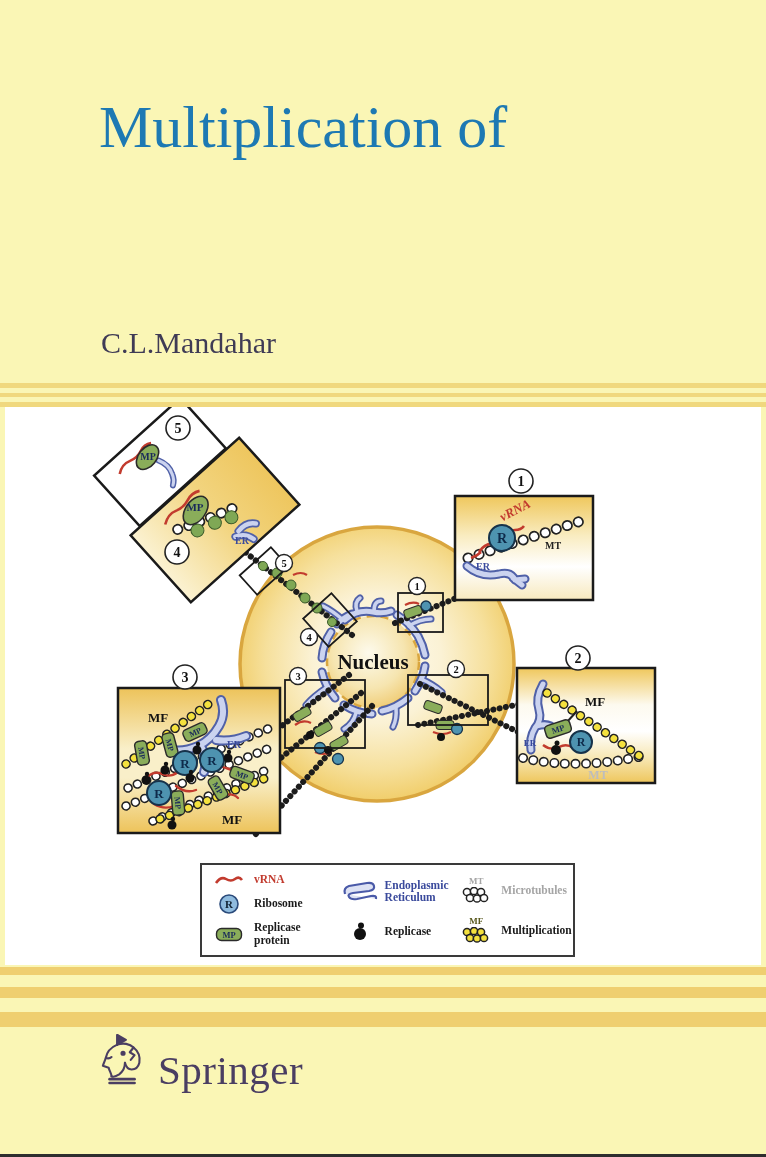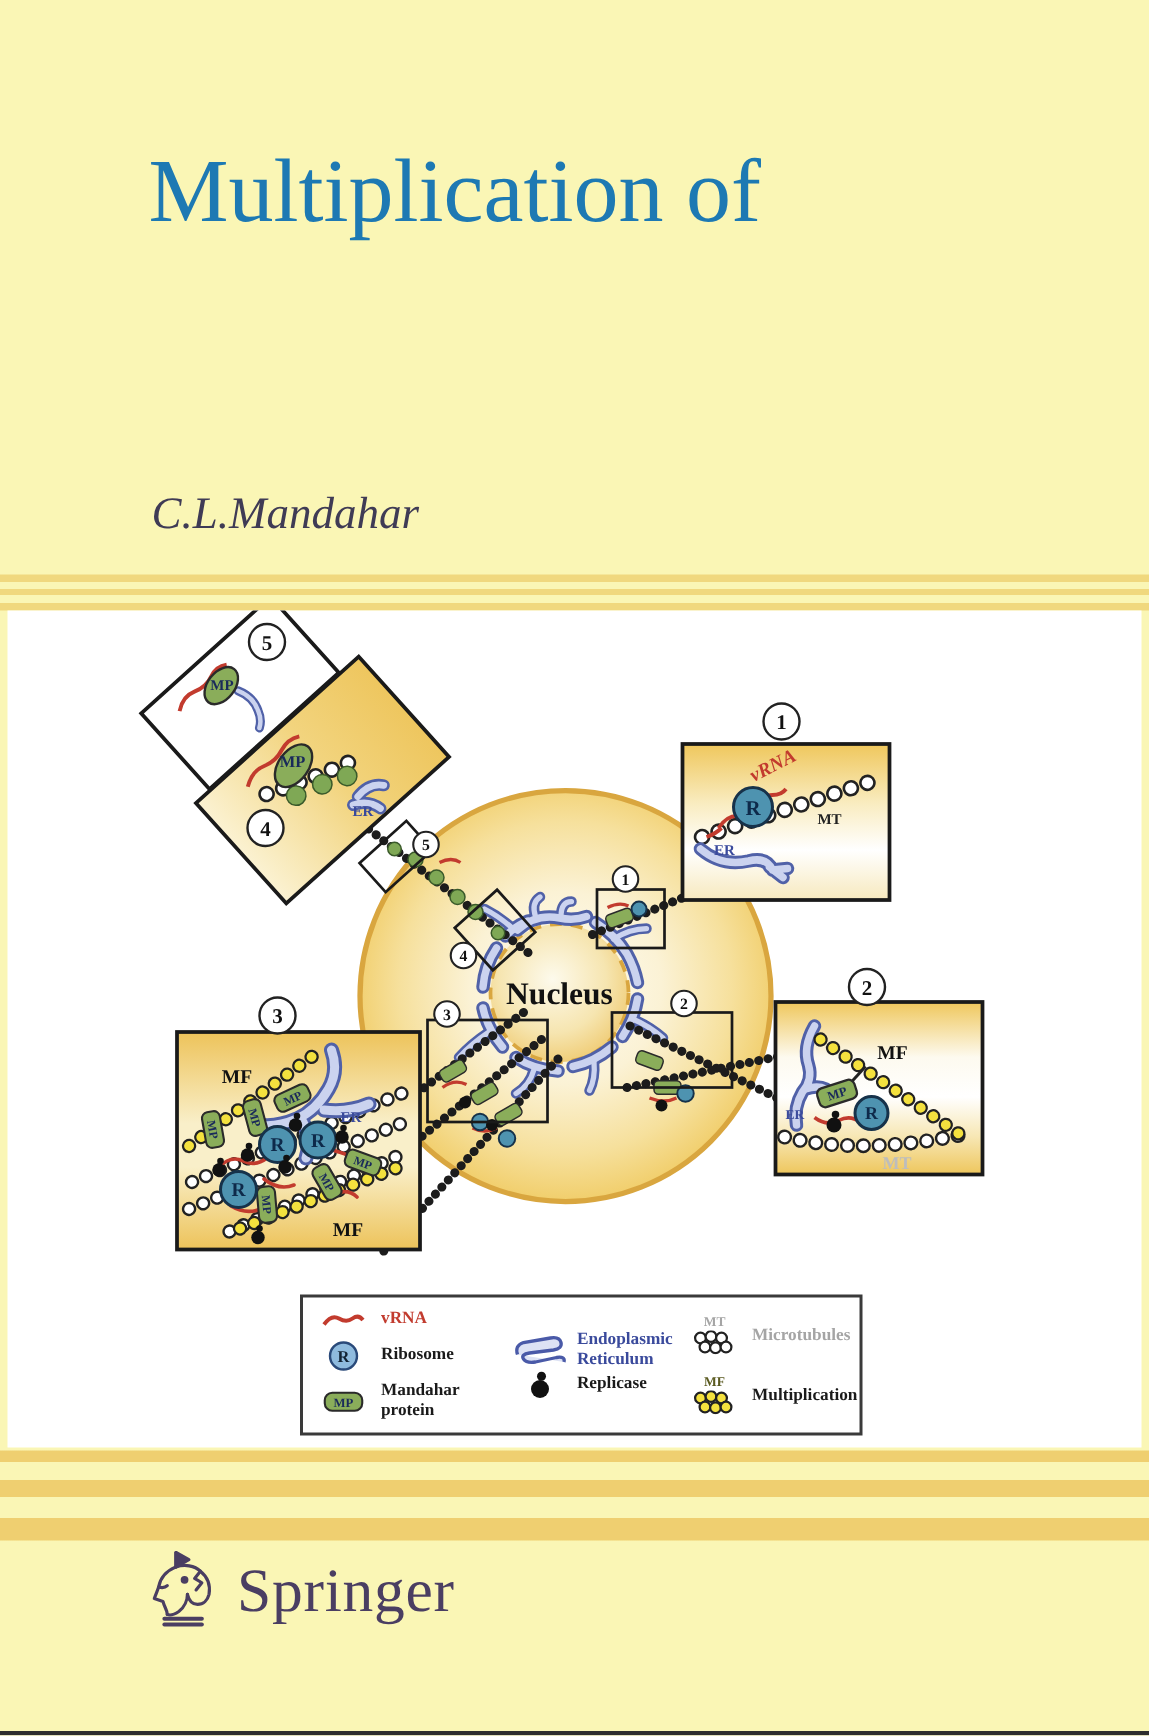--- a/index.html
+++ b/index.html
@@ -1,38 +1,38 @@
 <!DOCTYPE html>
 <html><head>
 <meta charset="utf-8">
 <style>
   html,body{margin:0;padding:0;}
   .cover{position:relative;width:766px;height:1157px;background:#FAF6B5;overflow:hidden;
          font-family:"Liberation Serif",serif;}
   .title{position:absolute;left:99px;top:84px;width:620px;font-size:60px;line-height:86px;
          color:#1D79B3;font-weight:normal;letter-spacing:0px;}
-  .author{position:absolute;left:101px;top:326px;font-size:30px;color:#3F3B55;font-style:italic;}
+  .author{position:absolute;left:101px;top:326px;font-size:30px;color:#3F3B55;}
   .band{position:absolute;left:0;width:766px;}
   .band-top{top:383px;height:24px;
     background:linear-gradient(180deg,#F0D87E 0 5px,#FAF6B5 5px 10px,#F0D87E 10px 14px,#FAF6B5 14px 19px,#F0D87E 19px 24px);}
   .band-bottom{top:967px;height:60px;
     background:linear-gradient(180deg,#EFCF70 0 8px,#FAF6B5 8px 20px,#EFCF70 20px 31px,#FAF6B5 31px 45px,#EFCF70 45px 60px);}
   .panel{position:absolute;left:5px;top:407px;width:756px;height:558px;background:#ffffff;}
   .legend{position:absolute;left:195px;top:456px;width:375px;height:94px;background:#fff;
           border:2.5px solid #3a3a3a;box-sizing:border-box;display:flex;
           font-size:11.5px;font-weight:bold;color:#1a1a1a;}
   .lcol{display:flex;flex-direction:column;justify-content:space-around;padding:5px 0 5px 2px;}
-  .lcol1{width:130px;} .lcol2{width:116px;justify-content:center;} .lcol3{width:123px;}
+  .lcol1{width:130px;} .lcol2{width:116px;} .lcol3{width:123px;}
   .lrow{display:flex;align-items:center;}
   .licon{width:50px;display:flex;flex-direction:column;align-items:center;justify-content:center;flex:0 0 50px;}
   .llab{flex:1;line-height:1.1;}
   .red{color:#C23B2E;} .blue{color:#3A4A9C;} .gray{color:#A5A5A5;}
   .abbr{font-size:9px;line-height:1;margin-bottom:1px;}
   .springer{position:absolute;left:100px;top:1032px;display:flex;align-items:flex-start;}
-  .springer-word{font-size:41px;color:#4A3E62;margin-left:10px;margin-top:4px;letter-spacing:0.5px;}
+  .springer-word{font-size:41px;color:#4A3E62;margin-left:10px;margin-top:14px;letter-spacing:0.5px;}
   .bottom-rule{position:absolute;left:0;top:1154px;width:766px;height:3px;background:#2e2e2e;}
   svg text{font-family:"Liberation Serif",serif;}
 </style>
 </head>
 <body>
 
 <div class="cover">
 
   <div class="title">
     <div>Multiplication of</div>
@@ -371,21 +371,21 @@
           </span>
           <span class="llab">Ribosome</span>
         </div>
         <div class="lrow">
           <span class="licon">
             <svg width="28" height="15" viewBox="0 0 28 15">
                 <rect x="1.5" y="1.5" width="25" height="12" rx="5" fill="#8AAD5A" stroke="#2a2a2a" stroke-width="1.4"></rect>
                 <text x="14" y="11" text-anchor="middle" font-size="8.5" font-weight="bold" fill="#1a2a5a" font-family="Liberation Serif,serif">MP</text>
               </svg>
           </span>
-          <span class="llab" style="max-width:70px">Mandahar protein</span>
+          <span class="llab" style="max-width:70px">Replicase protein</span>
         </div>
       </div>
       <div class="lcol lcol2">
         <div class="lrow">
           <span class="licon">
             <svg width="38" height="22" viewBox="0 0 38 22">
                 <path d="M4,14 Q2,8 8,6 L26,3 Q32,2 33,6 Q34,10 28,11 L12,13 Q6,14 8,17 Q10,20 16,19 L30,16 Q36,15 35,19" stroke="#4A5AA8" stroke-width="2.2" fill="#DDE2F4"></path>
               </svg>
           </span>
           <span class="llab blue" style="max-width:70px">Endoplasmic Reticulum</span>

